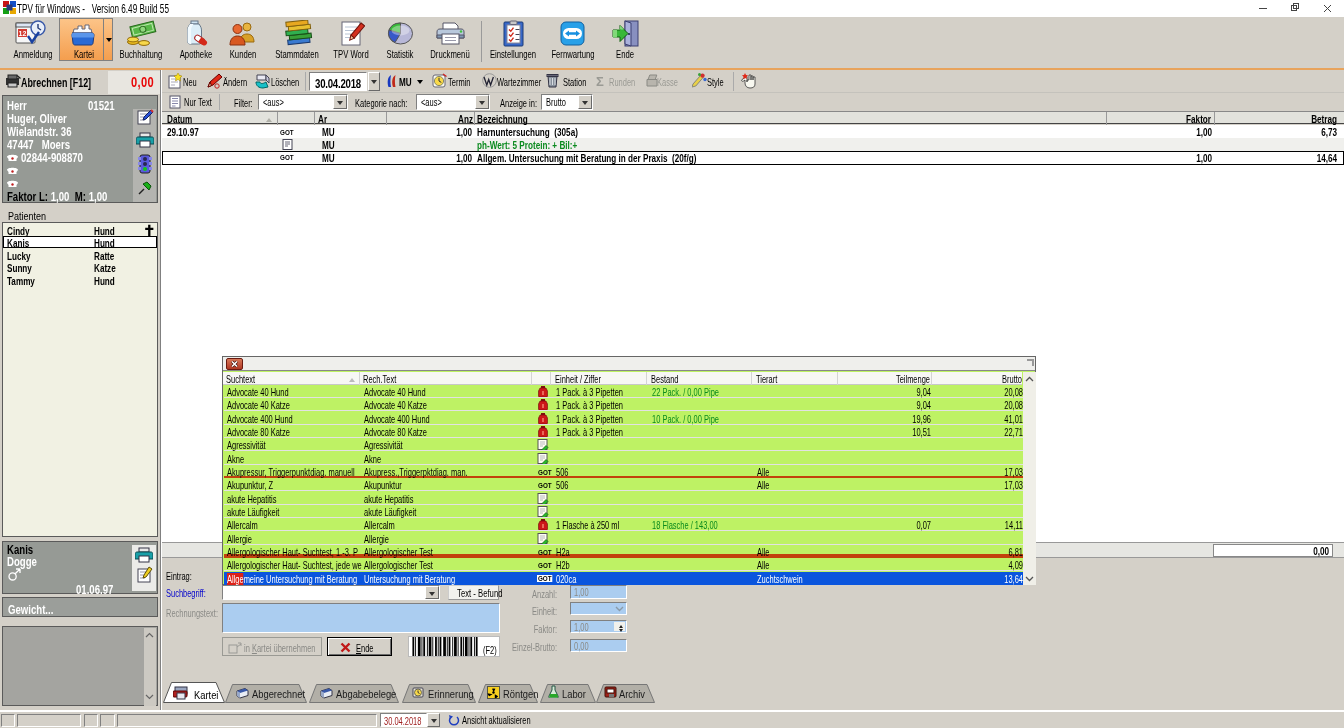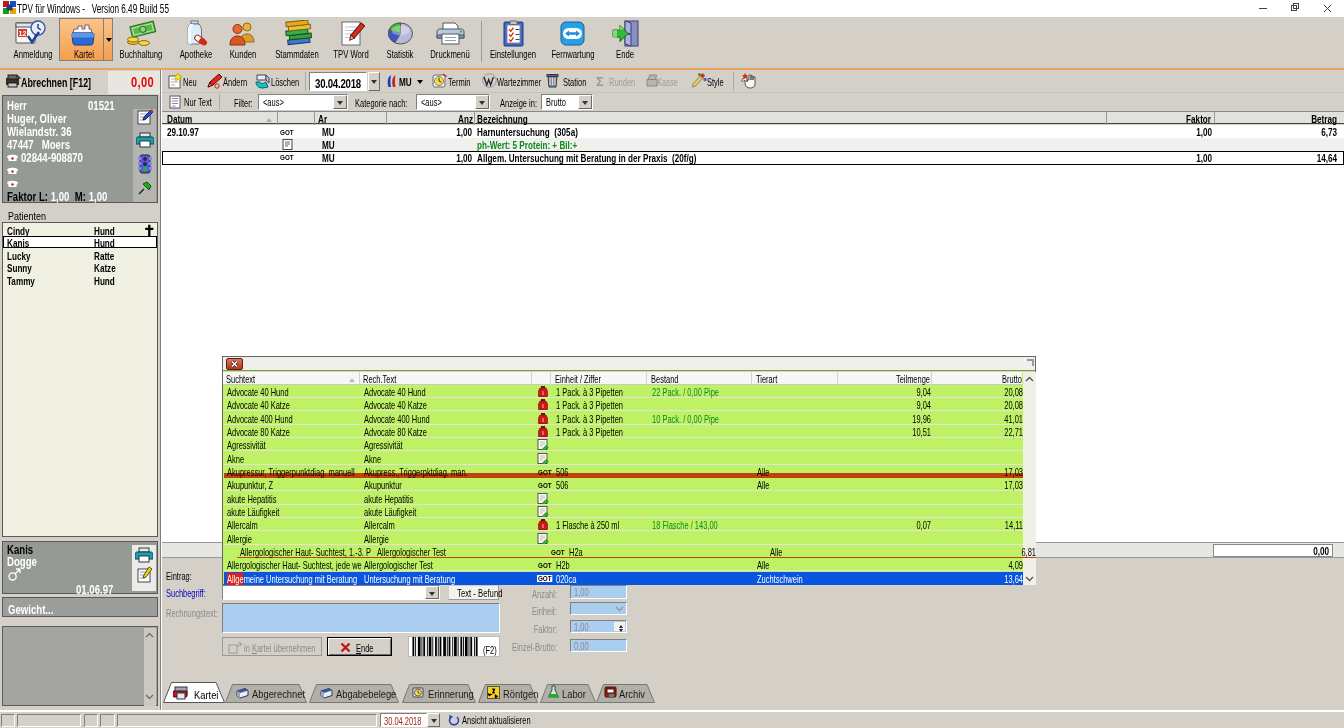--- a/index.html
+++ b/index.html
@@ -496,21 +496,21 @@
 </div>
 <div class="a" style="left:1px;top:95px;width:799px;height:13px;border-bottom:1px solid #e2e2e2">
 <div class="s" style="left:3px;top:1px">Akne</div>
 <div class="s" style="left:140px;top:1px">Akne</div>
 <svg class="a" style="left:313px;top:1px" width="12" height="11" viewBox="0 0 12 11">
             <rect x="1" y="0.5" width="9" height="10" fill="#fffef2" stroke="#555"></rect>
             <path d="M3 3 h5 M3 5 h5 M3 7 h3" stroke="#99a" stroke-width=".7"></path>
             <path d="M5 10.5 l4-4 2 2 -4 4 z" fill="#28b828" stroke="#0a4a0a" stroke-width=".6"></path>
           </svg>
 </div>
-<div class="a" style="left:1px;top:108px;width:799px;height:13px;border-bottom:5px solid #c2410c">
+<div class="a" style="left:1px;top:108px;width:799px;height:13px;border-bottom:2px solid #c2410c">
 <div class="s" style="left:3px;top:1px">Akupressur, Triggerpunktdiag. manuell</div>
 <div class="s" style="left:140px;top:1px">Akupress.,Triggerpktdiag. man.</div>
 <div class="got" style="left:314px;top:4px">GOT</div>
 <div class="s" style="left:332px;top:1px">506</div>
 <div class="s" style="left:533px;top:1px">Alle</div>
 <div class="sr" style="left:730px;top:1px;width:69px">17,03</div>
 </div>
 <div class="a" style="left:1px;top:121px;width:799px;height:13px;border-bottom:1px solid #e2e2e2">
 <div class="s" style="left:3px;top:1px">Akupunktur, Z</div>
 <div class="s" style="left:140px;top:1px">Akupunktur</div>
@@ -552,21 +552,21 @@
 </div>
 <div class="a" style="left:1px;top:175px;width:799px;height:13px;border-bottom:1px solid #e2e2e2">
 <div class="s" style="left:3px;top:1px">Allergie</div>
 <div class="s" style="left:140px;top:1px">Allergie</div>
 <svg class="a" style="left:313px;top:1px" width="12" height="11" viewBox="0 0 12 11">
             <rect x="1" y="0.5" width="9" height="10" fill="#fffef2" stroke="#555"></rect>
             <path d="M3 3 h5 M3 5 h5 M3 7 h3" stroke="#99a" stroke-width=".7"></path>
             <path d="M5 10.5 l4-4 2 2 -4 4 z" fill="#28b828" stroke="#0a4a0a" stroke-width=".6"></path>
           </svg>
 </div>
-<div class="a" style="left:14px;top:188px;width:799px;height:13px;border-bottom:1px solid #c2410c">
+<div class="a" style="left:1px;top:188px;width:799px;height:13px;border-bottom:4px solid #c2410c">
 <div class="s" style="left:3px;top:1px">Allergologischer Haut- Suchtest, 1.-3. P</div>
 <div class="s" style="left:140px;top:1px">Allergologischer Test</div>
 <div class="got" style="left:314px;top:4px">GOT</div>
 <div class="s" style="left:332px;top:1px">H2a</div>
 <div class="s" style="left:533px;top:1px">Alle</div>
 <div class="sr" style="left:730px;top:1px;width:69px">6,81</div>
 </div>
 <div class="a" style="left:1px;top:201px;width:799px;height:13px;border-bottom:1px solid #e2e2e2">
 <div class="s" style="left:3px;top:1px">Allergologischer Haut- Suchtest, jede we</div>
 <div class="s" style="left:140px;top:1px">Allergologischer Test</div>

